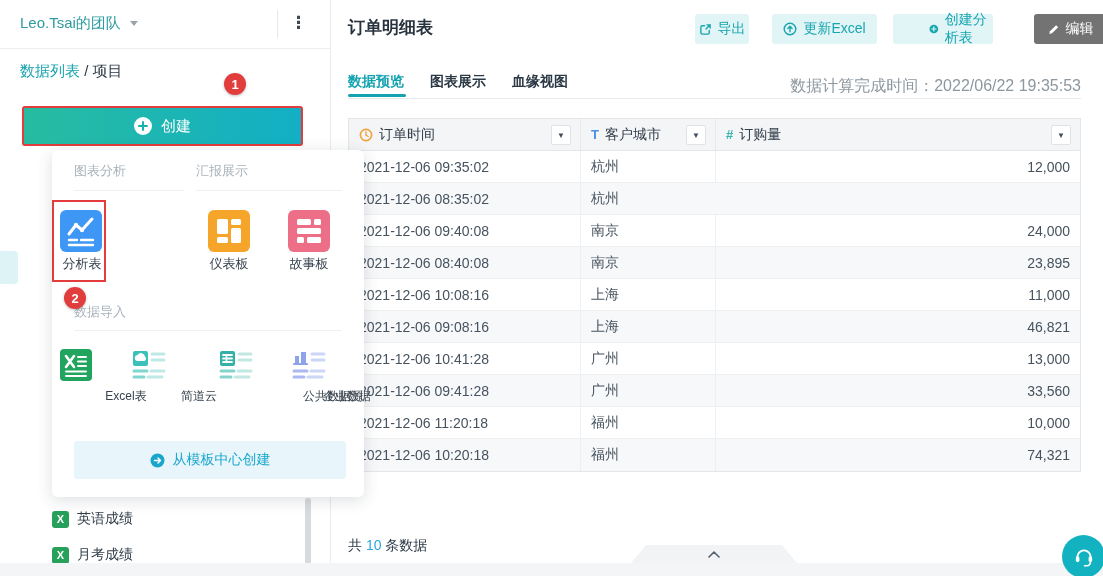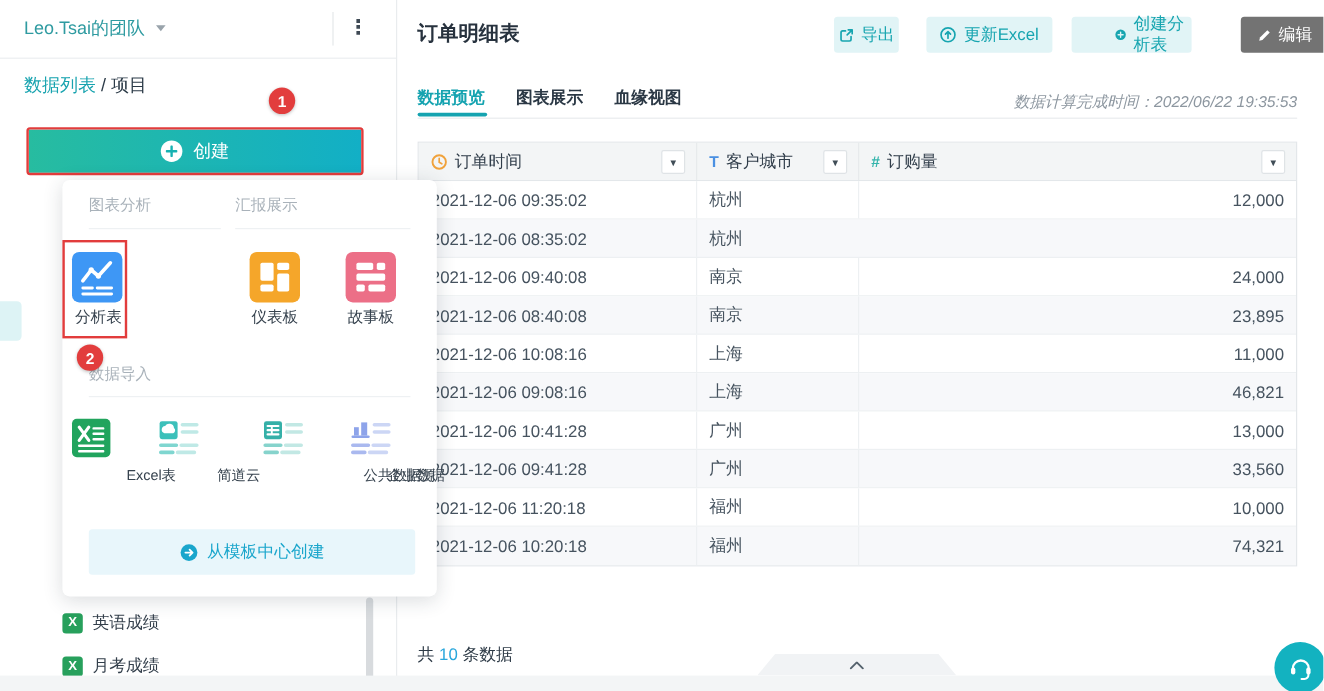--- a/index.html
+++ b/index.html
@@ -50,21 +50,21 @@
   .btn { height:30px; top:14px; border-radius:3px; display:flex; align-items:center; justify-content:center; gap:6px;
     font-size:14px; cursor:pointer; }
   .btn-light { background:#e1f4f6; color:#17a5b0; }
   .btn-primary { background:#737373; color:#fff;margin-left:16px; }
 
   
   .tab { top:73px; font-size:14px; font-weight:bold; color:#2b3845; cursor:pointer; }
   .tab.active { color:#15a3b0; }
   .tab-underline { left:348px; top:94px; width:58px; height:3px; background:#15a3b0; border-radius:2px; }
   .tabs-hline { left:348px; top:98px; width:733px; height:1px; background:#e9ecee; }
-  .compute-time { top:76px; right:22px; font-size:13px; color:#8d97a0;font-style:italic; }
+  .compute-time { top:76px; right:22px; font-size:16px; color:#8d97a0; }
 
   
   .table { left:348px; top:118px; width:733px; border:1px solid #e3e7ea; border-bottom:1px solid #e3e7ea; }
   .thead { display:flex; height:32px; background:#f3f5f6; border-bottom:1px solid #e3e7ea; }
   .thcell { position:relative; display:flex; align-items:center; gap:6px; padding-left:10px; font-size:14px; color:#303d4a; border-right:1px solid #e7eaec; }
   .thcell:last-child { border-right:none; }
   .col-1 { width:232px; } .col-2 { width:135px; } .col-3 { width:364px; }
   .dd-box { position:absolute; right:9px; top:6px; width:20px; height:20px; background:#fff; border:1px solid #dfe3e6;
     border-radius:2px; display:flex; align-items:center; justify-content:center; font-size:8px; color:#414d57; cursor:pointer; }
   .trow { display:flex; height:32px; background:#fff; border-bottom:1px solid #edf0f2; cursor:default; }

